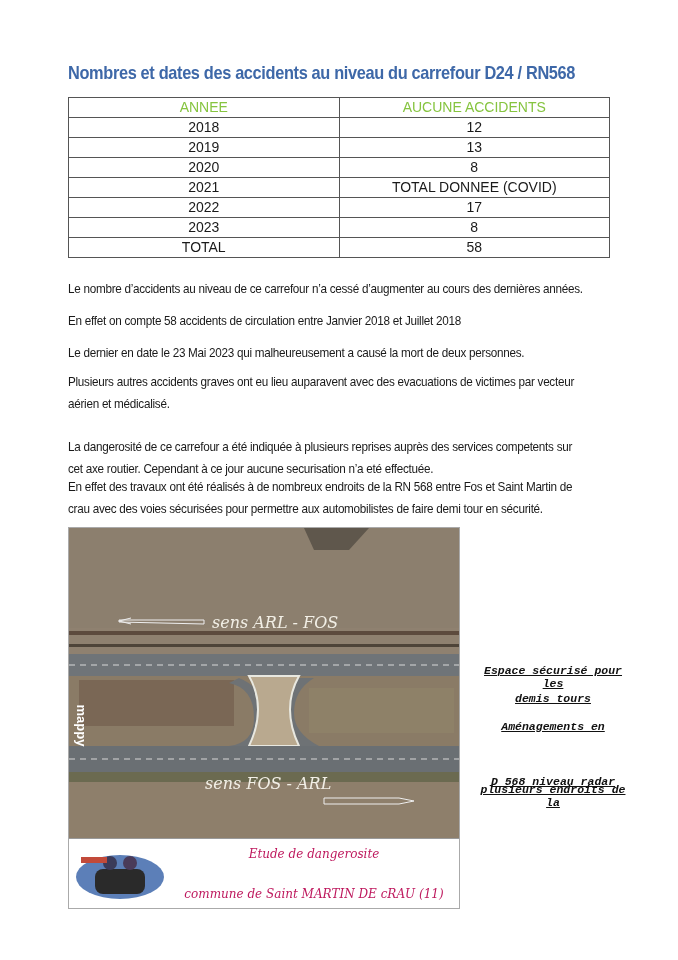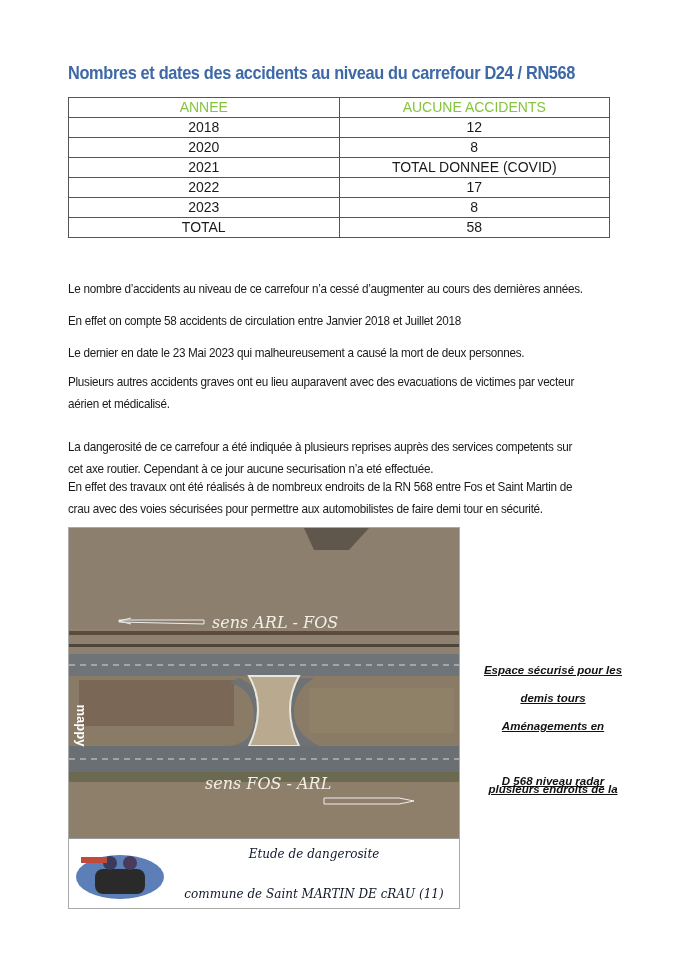--- a/index.html
+++ b/index.html
@@ -11,39 +11,43 @@
   table.acc td, table.acc th { border: 1px solid #555; height: 19px; padding: 0; text-align: center;
            font-size: 14px; font-weight: normal; line-height: 19px; }
   table.acc th { color: #86c440; }
   table.acc td.c1, table.acc th.c1 { width: 50%; }
   .txt { position: absolute; left: 68px; width: 560px; font-size: 13px; line-height: 22px;
          letter-spacing: -0.3px; }
   .txt span { display: inline-block; transform: scaleX(0.9); transform-origin: left center; white-space: nowrap; }
   .photo { position: absolute; left: 68px; top: 527px; width: 390px; height: 380px; border: 1px solid #aaa; overflow: hidden; background: #8d7f6c; }
   .caption-box { position: absolute; left: 0; top: 310px; width: 390px; height: 70px; background: #fff; border-top: 1px solid #999; }
   .cap-line { position: absolute; left: 105px; width: 280px; text-align: center;
-              font-family: "DejaVu Serif", serif; font-style: italic; font-size: 12px; color: #0f172a; }
+              font-family: "DejaVu Serif", serif; font-style: italic; font-size: 12px; color: #be185d; }
   .side { position: absolute; left: 478px; width: 150px; text-align: center; font-size: 11.5px;
-          font-style: italic; font-weight: bold; text-decoration: underline; color: #111; }
+          font-style: italic; font-weight: bold; text-decoration: underline; color: #111; font-family: Liberation Mono, monospace; }
   .sens { position: absolute; font-family: "DejaVu Serif", serif; font-size: 16px; color: #f2efe6; font-style: italic; }
 </style>
 </head>
 <body>
 
 <div class="title">Nombres et dates des accidents au niveau du carrefour D24 / RN568</div>
 
 <table class="acc">
   <tbody>
       <tr>
     <th class="c1">ANNEE</th>
     <th>AUCUNE ACCIDENTS</th>
   </tr>
   <tr>
         <td class="c1">2018</td>
         <td>12</td>
+      </tr>
+  <tr>
+        <td class="c1">2019</td>
+        <td>13</td>
       </tr>
   <tr>
         <td class="c1">2020</td>
         <td>8</td>
       </tr>
   <tr>
         <td class="c1">2021</td>
         <td>TOTAL DONNEE (COVID)</td>
       </tr>
   <tr>

